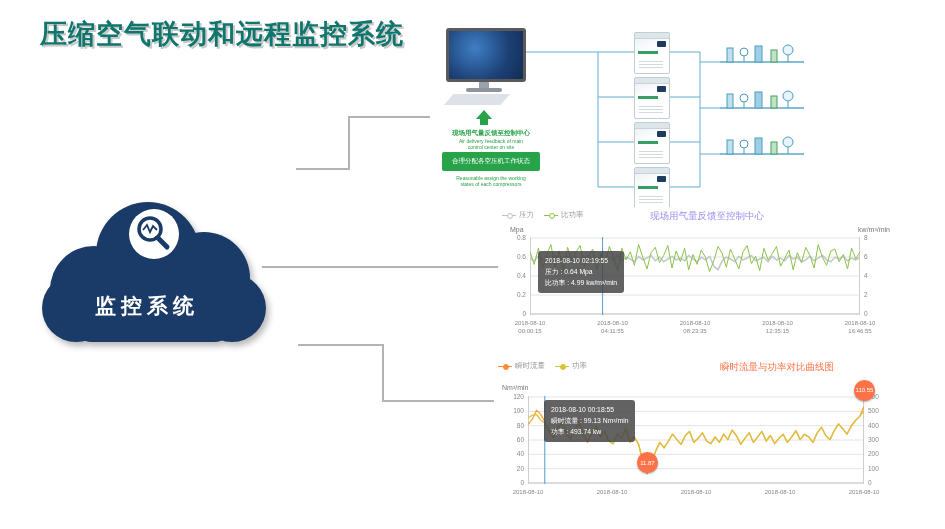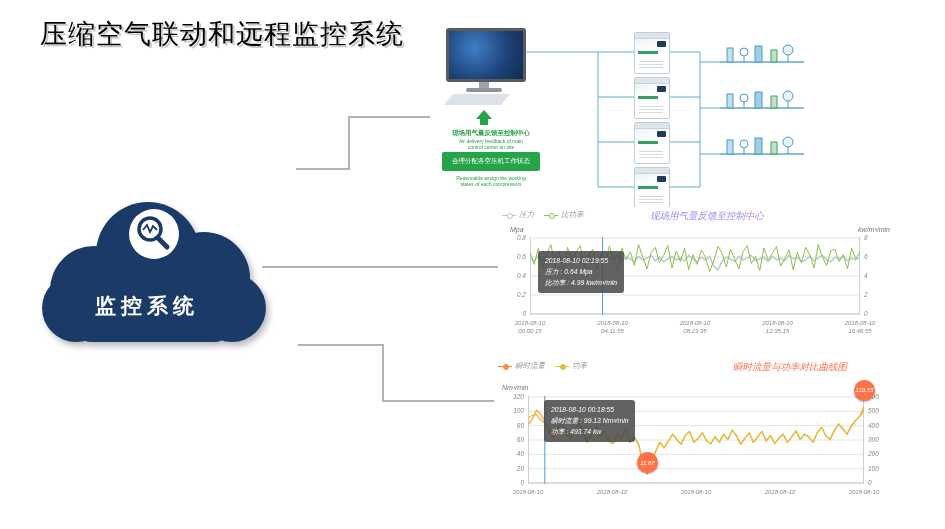--- a/index.html
+++ b/index.html
@@ -1,20 +1,20 @@
 <!DOCTYPE html>
 <html><head>
 <meta charset="utf-8">
 <style>
   html,body{margin:0;padding:0;background:#fff;}
   .stage{position:relative;width:945px;height:529px;background:#fff;overflow:hidden;
          font-family:"Liberation Sans",sans-serif;}
   
-  .page-title{position:absolute;left:40px;top:16px;margin:0;font-size:27px;font-weight:400;
-              color:#000000;letter-spacing:1px;text-shadow:2px 2px 0 #c9c9c9;}
+  .page-title{position:absolute;left:40px;top:16px;margin:0;font-size:27px;font-weight:700;
+              color:#0f766e;letter-spacing:1px;text-shadow:2px 2px 0 #c9c9c9;}
   
   .conn{position:absolute;background:#b3b3b3;z-index:1;}
   
   .cloud{position:absolute;left:36px;top:182px;width:232px;height:172px;z-index:3;
          filter:drop-shadow(3px 4px 3px rgba(0,0,0,.28));}
   .cloud svg.shape{position:absolute;left:0;top:0;}
   .cloud .mag{position:absolute;left:88px;top:22px;}
   .cloud-label{position:absolute;left:0;top:110px;width:222px;text-align:center;color:#fff;
                font-size:21px;font-weight:700;letter-spacing:5px;}
   
@@ -39,30 +39,30 @@
   .gen4{top:155px;font-size:5px;}
   .compressor{position:absolute;left:206px;width:34px;height:40px;border:1px solid #c2ccd3;border-radius:2px;
               background:linear-gradient(160deg,#e9eff2 0%,#ffffff 45%);}
   .cp-top{height:5px;background:#dde6ea;border-bottom:1px solid #c9d2d8;}
   .cp-panel{position:absolute;right:3px;top:8px;width:9px;height:6px;background:#1f3c5e;border-radius:1px;}
   .cp-stripe{position:absolute;left:3px;top:18px;width:20px;height:3px;background:#35a065;}
   .cp-vents{position:absolute;left:4px;bottom:4px;width:24px;height:8px;
             background:repeating-linear-gradient(180deg,#d3dade 0 1px,transparent 1px 3px);}
   .pipes{position:absolute;left:292px;width:84px;height:30px;}
   
-  .chart{position:absolute;z-index:2;background:#fff;font-style:italic;}
+  .chart{position:absolute;z-index:2;background:#fff;}
   #chartA{left:498px;top:207px;width:392px;height:140px;}
   #chartB{left:494px;top:358px;width:400px;height:156px;}
   .legend{position:absolute;top:3px;left:4px;display:flex;gap:10px;align-items:center;
           font-size:7.5px;color:#999;}
   .legend-item{display:flex;align-items:center;gap:3px;}
   .lg-mark{position:relative;width:14px;height:7px;display:inline-block;}
   .chart-title{position:absolute;top:3px;font-size:9.5px;}
   #chartA .chart-title{left:152px;}
-  #chartB .chart-title{left:199px;padding-left:40px;}
+  #chartB .chart-title{left:186px;padding-left:40px;}
   .unit-l{position:absolute;font-size:7px;color:#777;}
   #chartA .unit-l{left:12px;top:19px;}
   #chartB .unit-l{left:8px;top:26px;}
   .unit-r{position:absolute;font-size:7px;color:#777;right:0px;top:19px;}
   svg.plot{position:absolute;}
   .tick{position:absolute;font-size:6.5px;color:#888;width:26px;}
   .tickl{text-align:right;}
   .tickr{text-align:left;}
   .xlab{position:absolute;font-size:6px;color:#888;text-align:center;transform:translateX(-50%);
         line-height:1.35;white-space:nowrap;}

